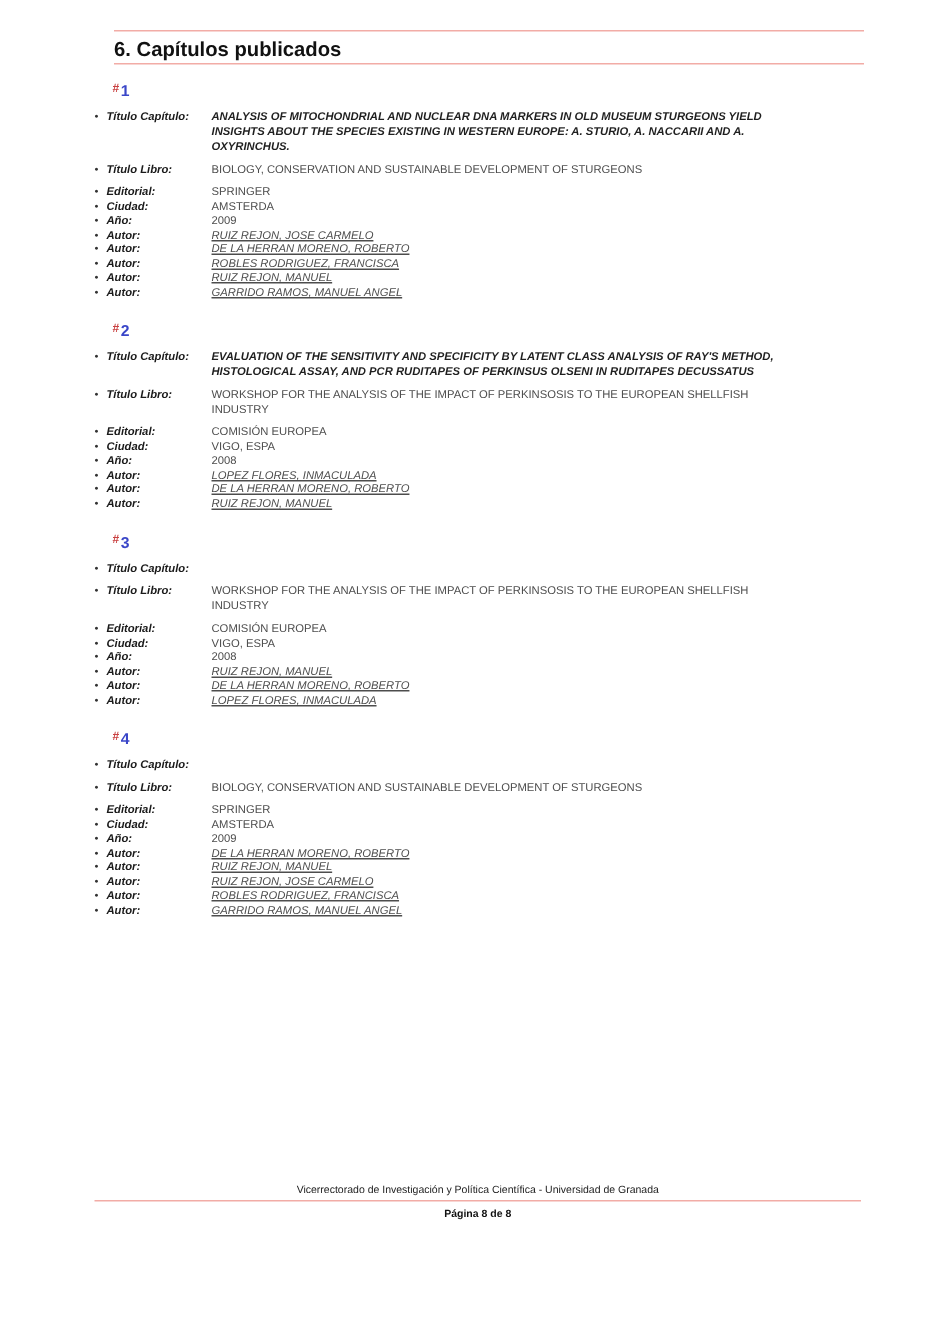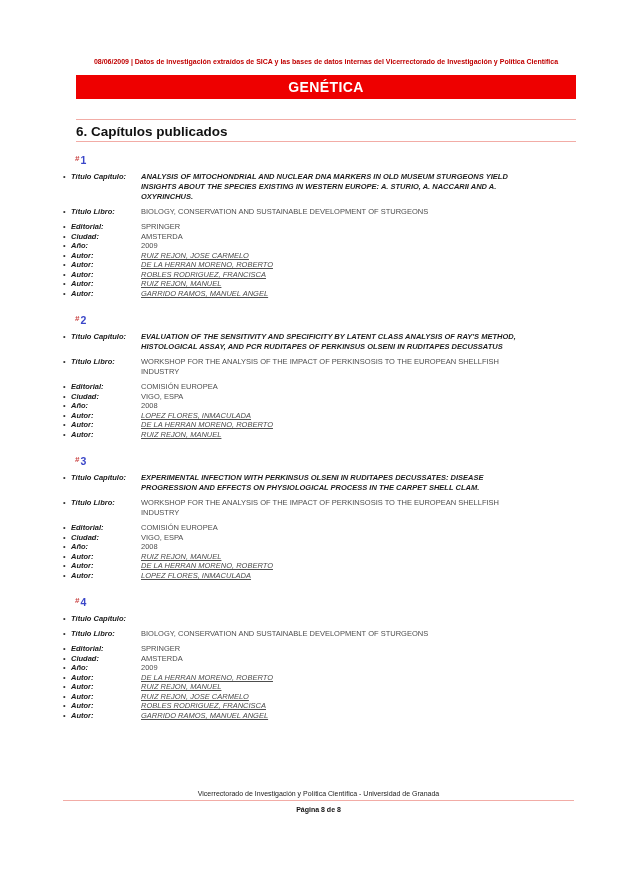--- a/index.html
+++ b/index.html
@@ -48,26 +48,20 @@
   .footer { position:absolute; left:63px; top:789px; width:511px; text-align:center; }
   .footer-line1 { font-size:7px; color:#222; line-height:9px; }
   .footer-rule { border-bottom:1px solid #F2ACA6; margin-top:2px; }
   .footer-page { margin-top:5px; font-size:7px; font-weight:bold; color:#111; }
 </style>
 </head>
 <body>
 
 <div class="page-inner">
 
-  <div class="head-block">
-    <div class="top-note">08/06/2009  |  Datos de investigación extraídos de SICA y las bases de datos internas del Vicerrectorado de Investigación y Política Científica</div>
-    <div class="banner">
-      <span>GENÉTICA</span>
-    </div>
-  </div>
 
   <div class="section-heading">6. Capítulos publicados</div>
 
   <div class="entries">
 
     <div class="marker"><span class="hash">#</span><span class="num">1</span></div>
     <div class="entry">
       <div class="row spaced">
         <span class="bullet">•</span>
         <span class="lbl">Título Capítulo:</span>
@@ -162,21 +156,20 @@
         <span class="lbl">Autor:</span>
         <span class="val aut">RUIZ REJON, MANUEL</span>
       </div>
     </div>
 
     <div class="marker"><span class="hash">#</span><span class="num">3</span></div>
     <div class="entry">
       <div class="row spaced">
         <span class="bullet">•</span>
         <span class="lbl">Título Capítulo:</span>
-        <span class="val cap">EXPERIMENTAL INFECTION WITH PERKINSUS OLSENI IN RUDITAPES DECUSSATES: DISEASE PROGRESSION AND EFFECTS ON PHYSIOLOGICAL PROCESS IN THE CARPET SHELL CLAM.</span>
       </div>
       <div class="row spaced">
         <span class="bullet">•</span>
         <span class="lbl">Título Libro:</span>
         <span class="val">WORKSHOP FOR THE ANALYSIS OF THE IMPACT OF PERKINSOSIS TO THE EUROPEAN SHELLFISH INDUSTRY</span>
       </div>
       <div class="row">
         <span class="bullet">•</span>
         <span class="lbl">Editorial:</span>
         <span class="val">COMISIÓN EUROPEA</span>

